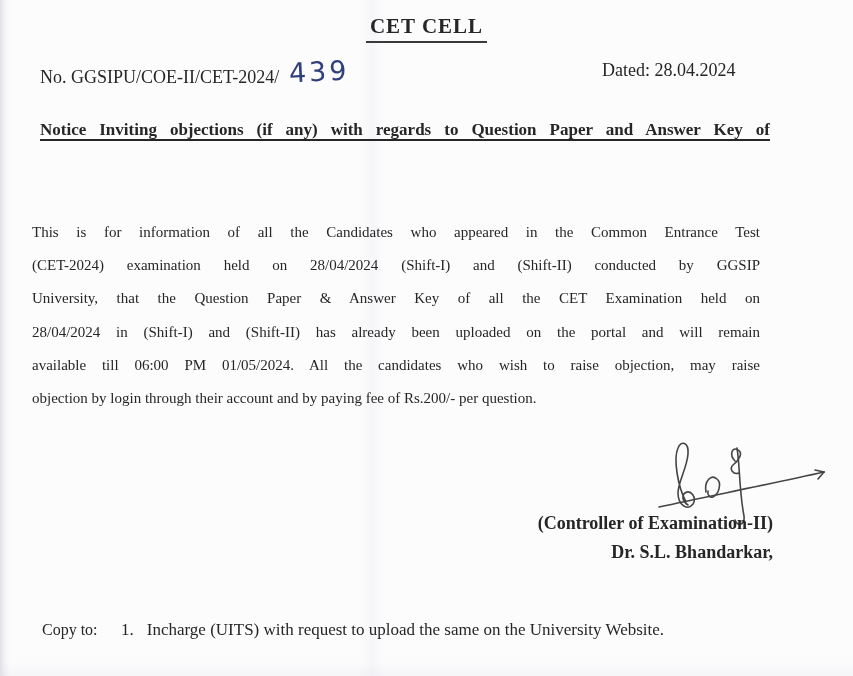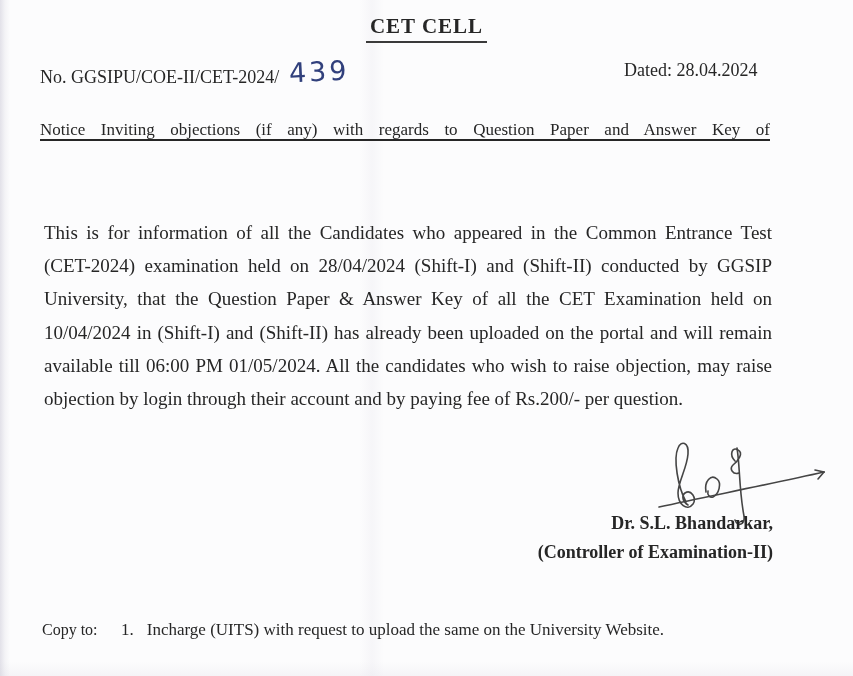--- a/index.html
+++ b/index.html
@@ -46,48 +46,48 @@
     display: inline-block;
     font-family: "DejaVu Sans", sans-serif;
     font-size: 27px;
     color: #31407c;
     letter-spacing: 3px;
     transform: rotate(-3deg) translateY(-2px);
     margin-left: 10px;
   }
   .dated {
     position: absolute;
-    top: 60px; left: 624px;
+    top: 60px; left: 602px;
     font-size: 18px;
     white-space: nowrap;
   }
 
   .subject {
     position: absolute;
     top: 113px; left: 40px;
     width: 730px;
     font-size: 17px;
-    font-weight: normal;
+    font-weight: bold;
     line-height: 33px;
   }
   .subject .line {
     text-decoration: underline;
     text-decoration-thickness: 1.6px;
     text-underline-offset: 4px;
   }
   .just {
     text-align: justify;
     text-align-last: justify;
   }
 
   .notice-body {
     position: absolute;
-    top: 216px; left: 44px;
+    top: 216px; left: 32px;
     width: 728px;
-    font-size: 19px;
+    font-size: 15px;
     line-height: 33.2px;
   }
 
   .signature-svg {
     position: absolute;
     top: 432px; left: 645px;
     width: 195px; height: 104px;
   }
   .signoff {
     position: absolute;
@@ -130,42 +130,42 @@
   <div class="dated">Dated: 28.04.2024</div>
 
   <div class="subject">
     <div class="line just">Notice Inviting objections (if any) with regards to Question Paper and Answer Key of</div>
   </div>
 
   <div class="notice-body">
     <div class="just">This is for information of all the Candidates who appeared in the Common Entrance Test</div>
     <div class="just">(CET-2024) examination held on 28/04/2024 (Shift-I) and (Shift-II) conducted by GGSIP</div>
     <div class="just">University, that the Question Paper &amp; Answer Key of all the CET Examination held on</div>
-    <div class="just">10/04/2024 in (Shift-I) and (Shift-II) has already been uploaded on the portal and will remain</div>
+    <div class="just">28/04/2024 in (Shift-I) and (Shift-II) has already been uploaded on the portal and will remain</div>
     <div class="just">available till 06:00 PM 01/05/2024. All the candidates who wish to raise objection, may raise</div>
     <div>objection by login through their account and by paying fee of Rs.200/- per question.</div>
   </div>
 
   <svg class="signature-svg" viewBox="0 0 195 104" fill="none" stroke="#454545" stroke-width="1.6" stroke-linecap="round">
 
     <path d="M 41,70 C 33,55 28,27 33,16 C 36,8 44,10 43,22 C 42,36 33,50 33,61 C 33,72 42,80 48,72 C 52,66 46,57 40,61 C 36,64 38,70 43,73"></path>
 
     <path d="M 61,60 C 59,49 66,42 72,47 C 77,51 74,62 68,65 C 65,66 62,63 63,59"></path>
 
     <path d="M 90,29 C 84,23 87,14 93,18 C 99,21 93,29 88,33 C 84,37 88,43 94,41"></path>
     <path d="M 92,16 C 95,34 94,58 99,84 C 100,92 93,96 90,88"></path>
 
     <path d="M 14,75 C 70,63 130,51 179,40"></path>
     <path d="M 179,40 l -9,-2"></path>
     <path d="M 179,40 l -6,7"></path>
   </svg>
 
   <div class="signoff">
+    <div>(Controller of Examination-II)</div>
     <div>Dr. S.L. Bhandarkar,</div>
-    <div>(Controller of Examination-II)</div>
   </div>
 
   <div class="copy-to">Copy to:</div>
 
   <div class="copy-item">
     <span class="num">1.</span><span>Incharge (UITS) with request to upload the same on the University Website.</span>
   </div>
 
 </div>
 

